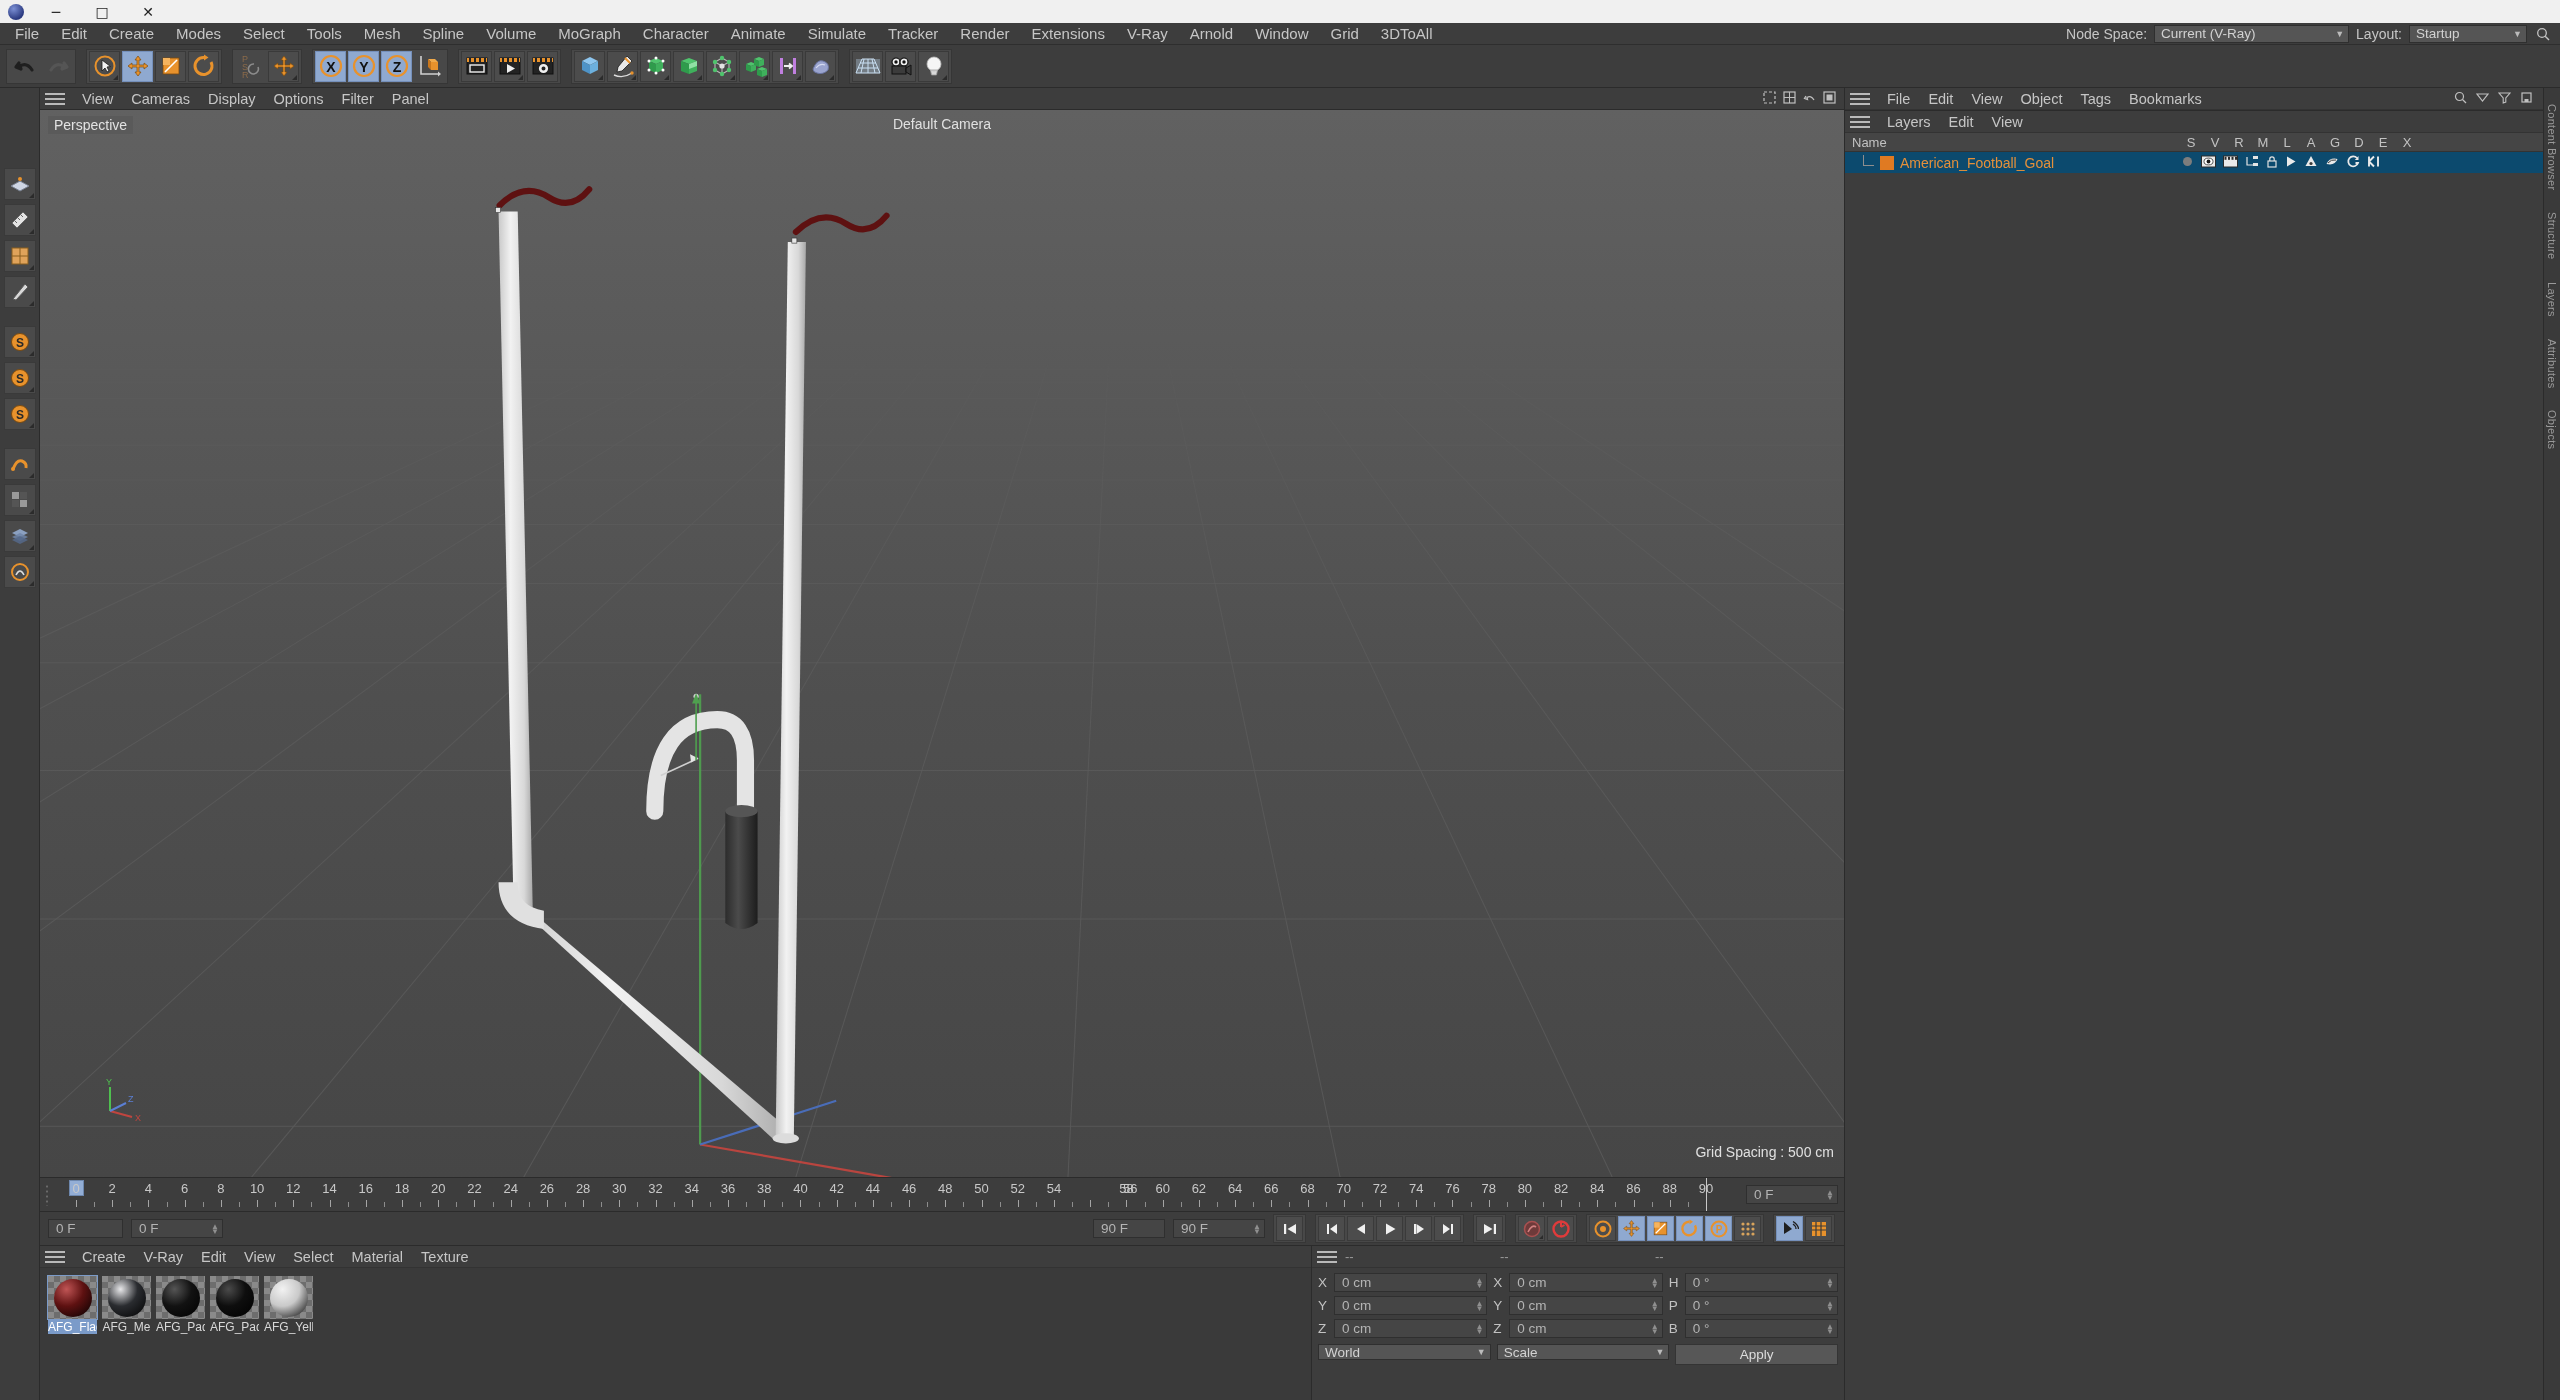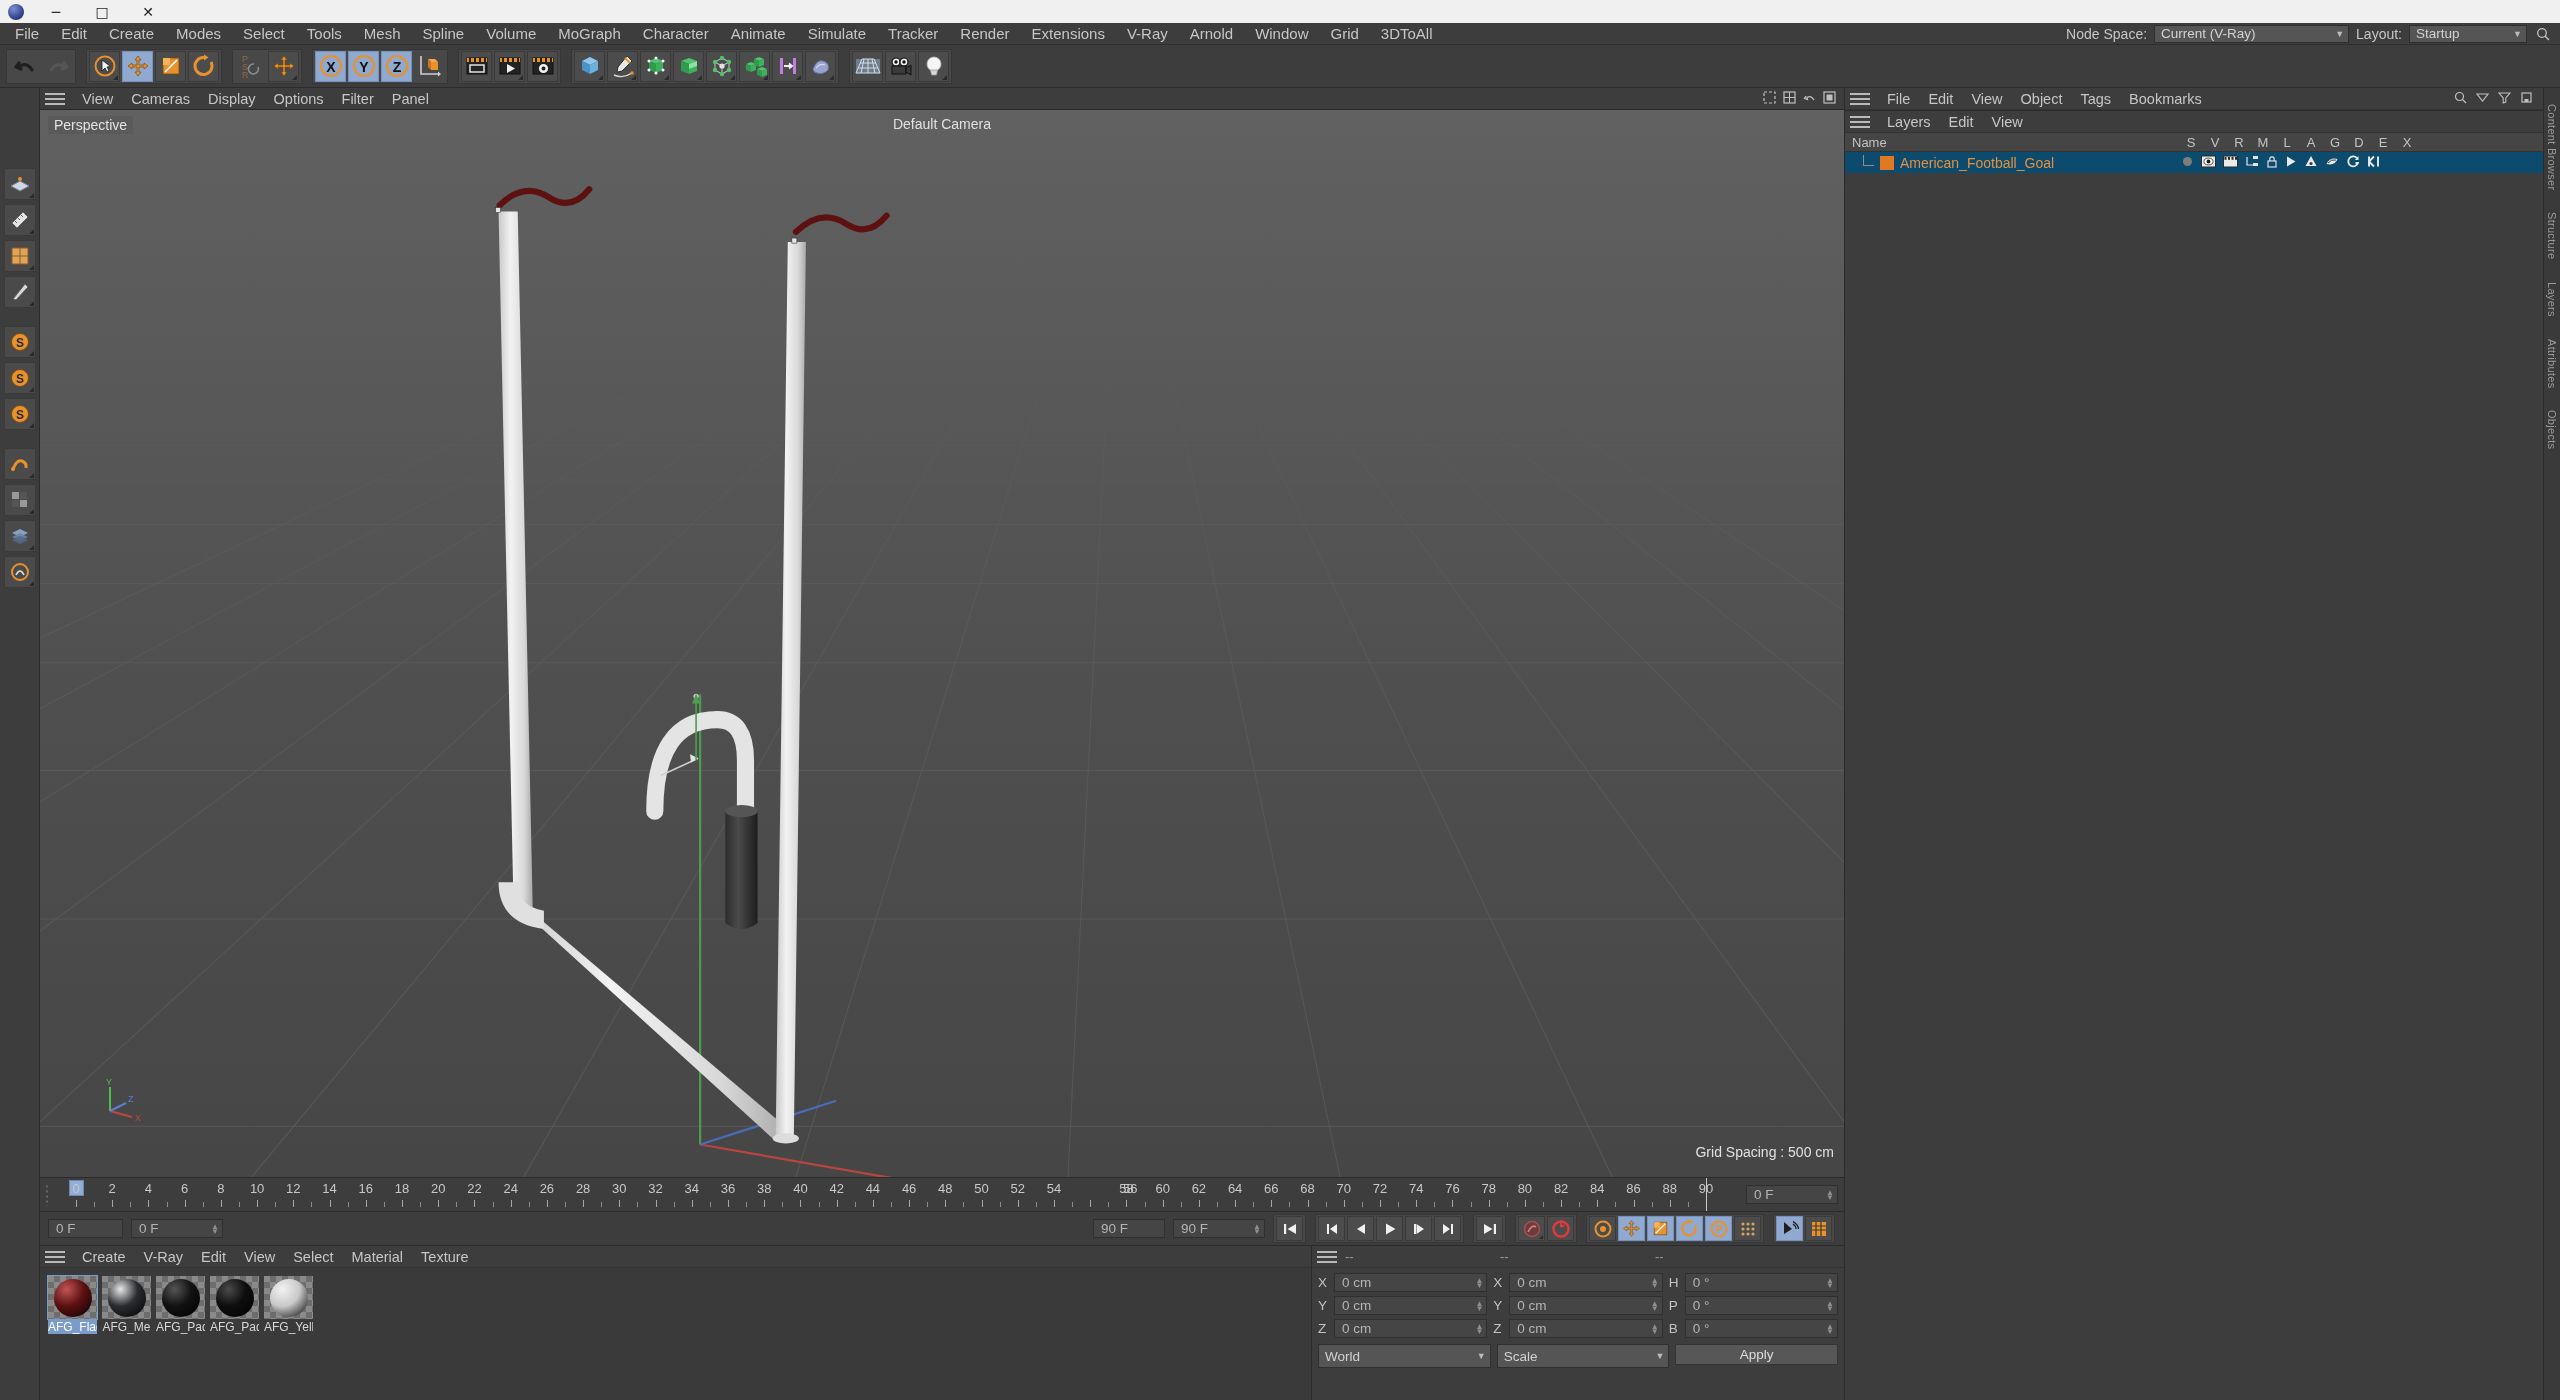--- a/index.html
+++ b/index.html
@@ -170,21 +170,21 @@
     border-bottom:1px solid #333; font-size:13px; color:#9a9a9a; gap: 0; }
   .coord-head .hamb { width:20px; display:flex;flex-direction:column;gap:3px; margin-right:8px; }
   .coord-head .hamb i { height:2px; background:#b9b9b9; }
   .coord-head .ch { width: 155px; }
   .coord-grid { padding: 5px 6px 0 6px; display:flex; gap: 6px; }
   .coord-col { flex: 1; display:flex; flex-direction:column; gap: 4px; }
   .coord-row { display:flex; align-items:center; gap: 4px; }
   .coord-lbl { width: 12px; font-size: 13.5px; color: #c2c2c2; }
   .coord-row .numfield { flex: 1; }
   .coord-bottom { padding: 6px; display:flex; gap: 6px; }
-  .coord-bottom .combo { flex: 1; height: 24px; }
+  .coord-bottom .combo { flex: 1; height: 16px; }
   .applybtn { flex: 1; height: 21px; background:#575757; border:1px solid #343434;
     display:flex; align-items:center; justify-content:center; font-size:13.5px; color:#dcdcdc; }
 
   
   .statusbar { flex: 0 0 20px; background:#3d3d3d; border-top:1px solid #2b2b2b;
     display:flex; align-items:center; padding-left: 6px; }
   .statusbar .hamb { width:16px; display:flex;flex-direction:column;gap:2px; margin-right:8px; }
   .statusbar .hamb i { height:2px; background:#a9a9a9; }
   .status-text { font-size: 13.5px; color: #c4c4c4; white-space:nowrap; }
 

